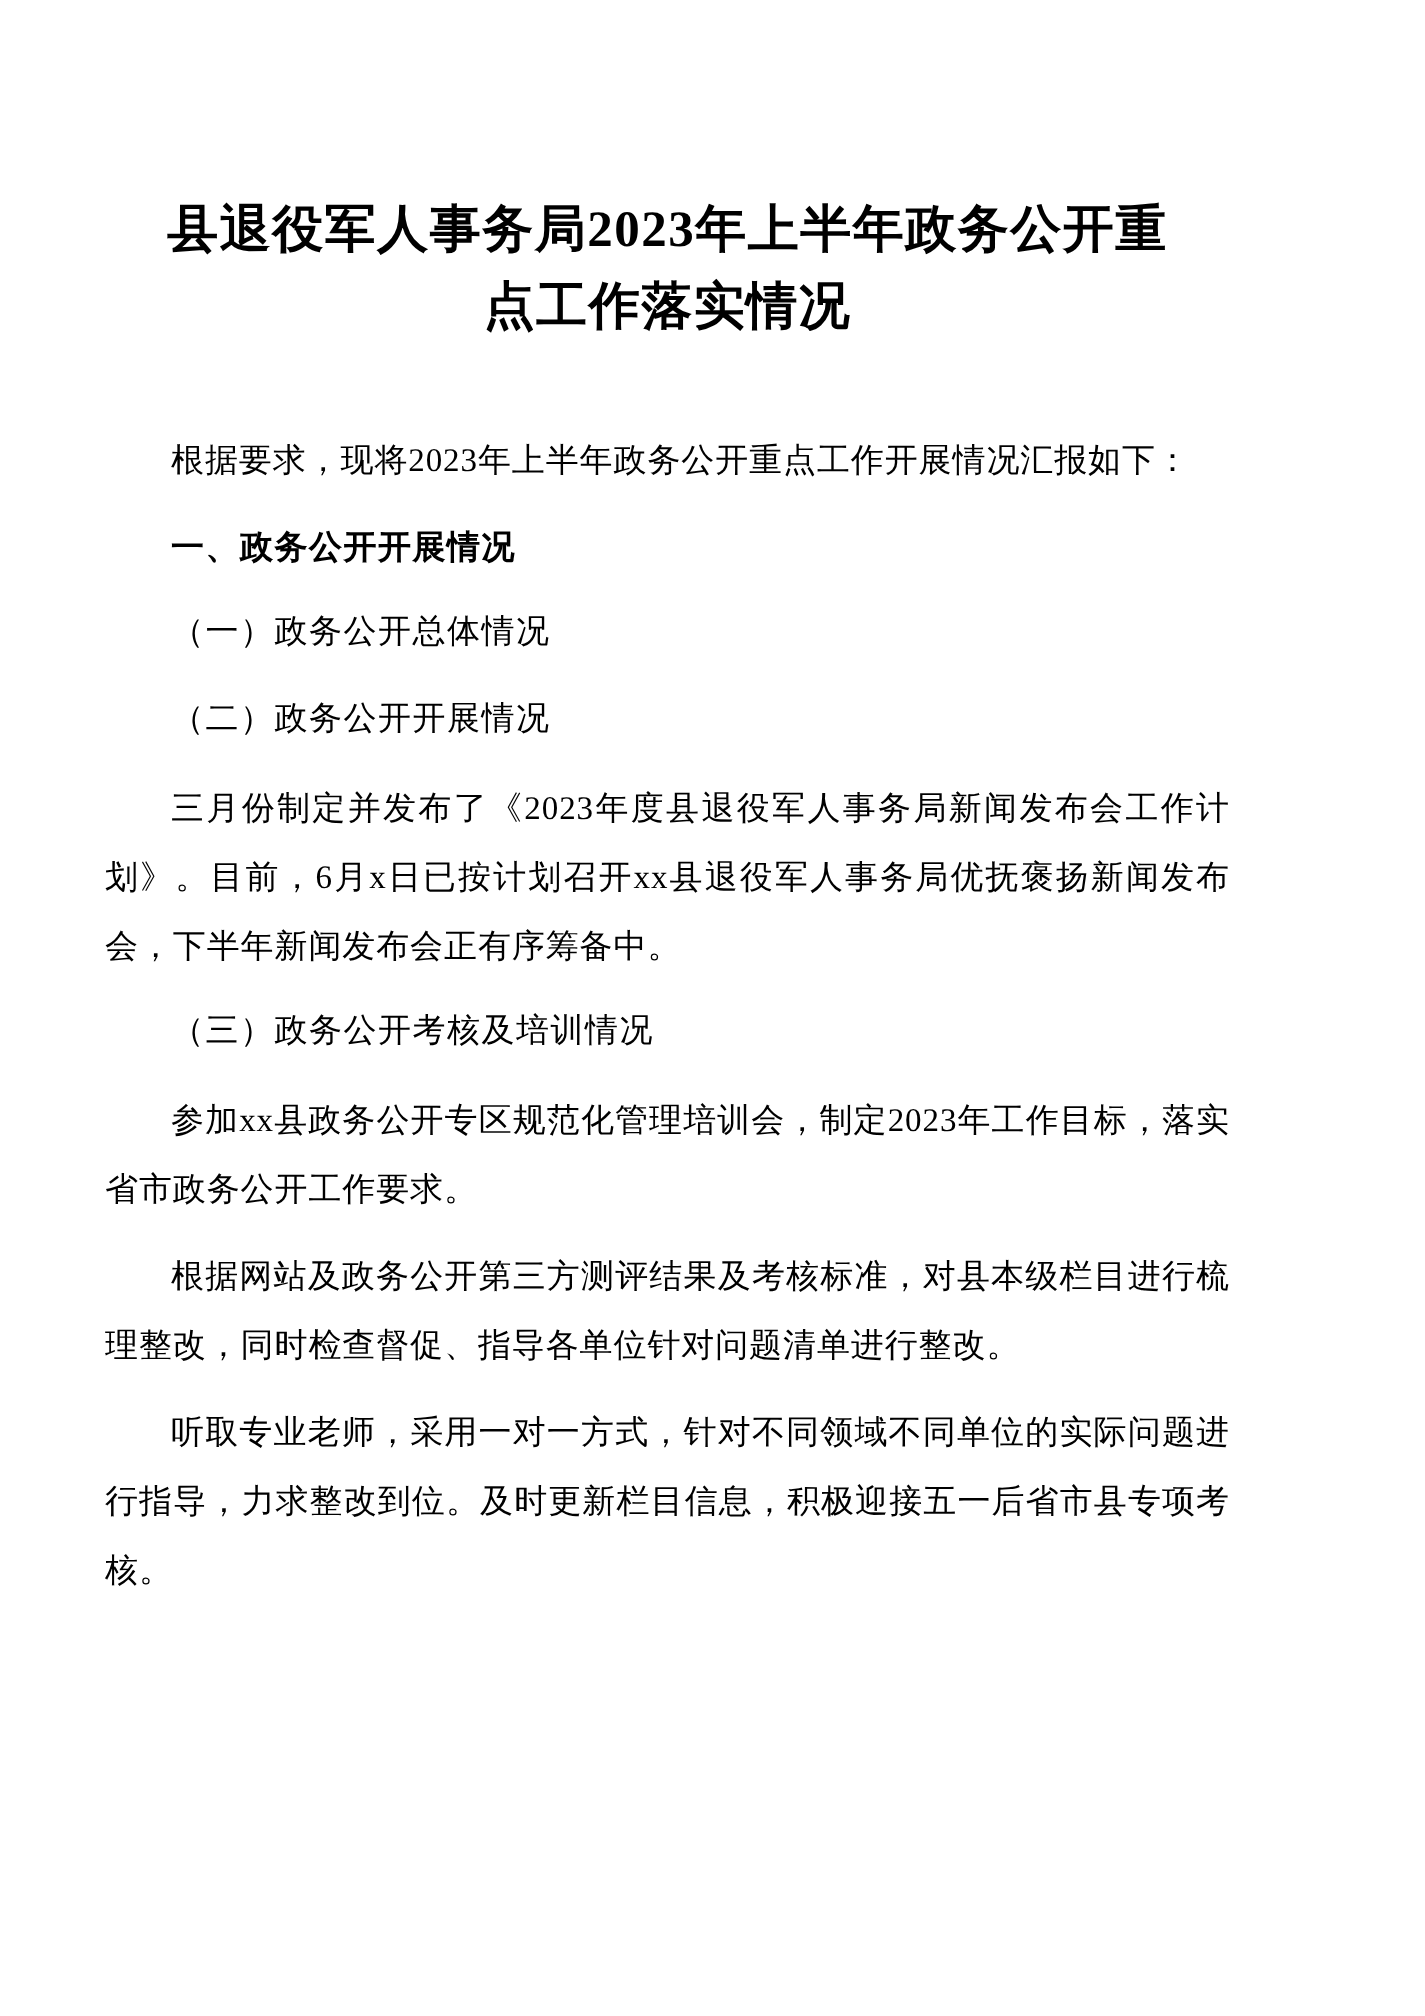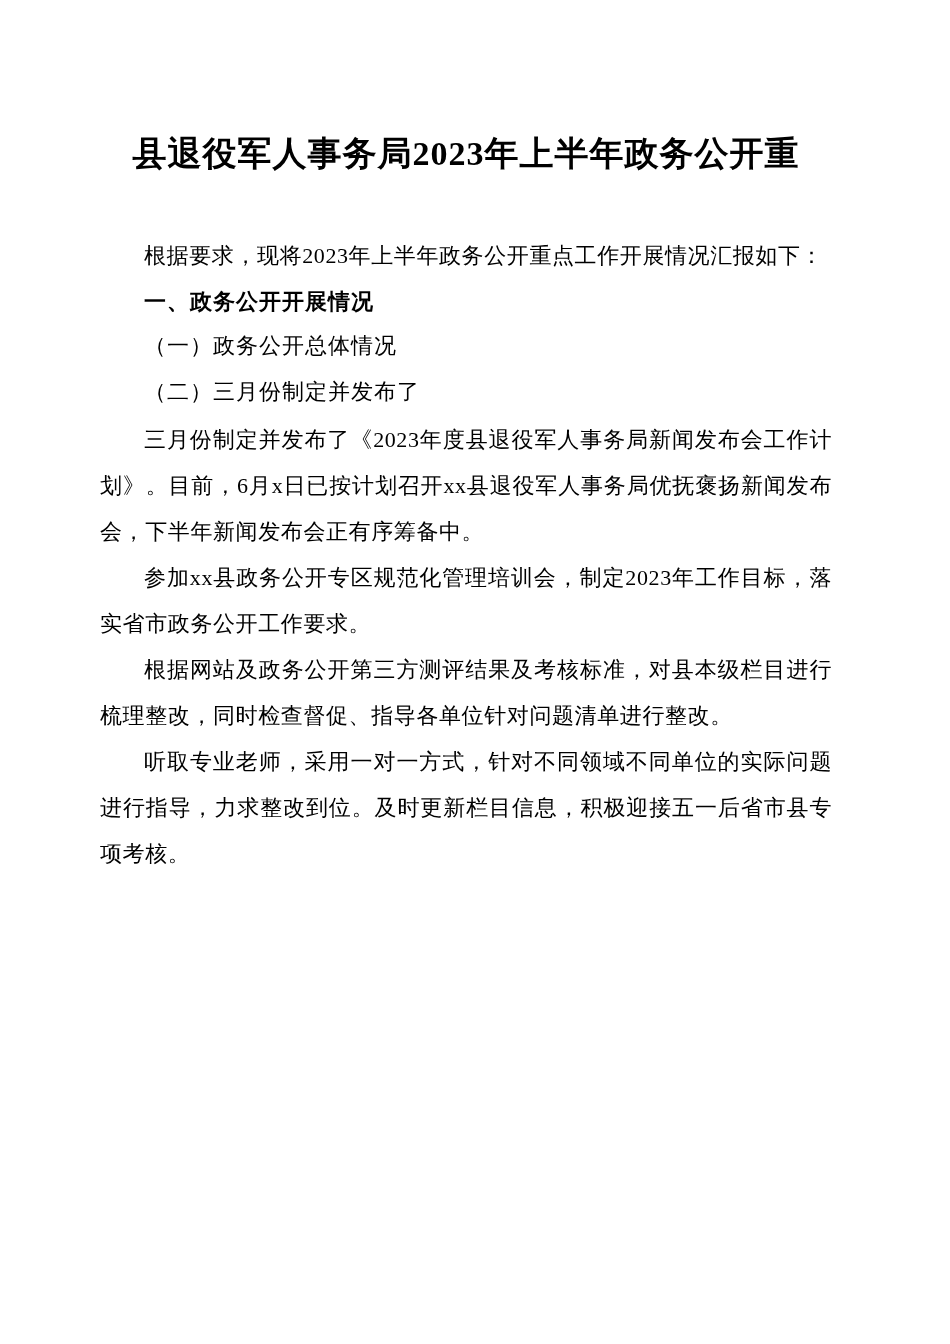--- a/index.html
+++ b/index.html
@@ -10,37 +10,37 @@
   body {
     width: 950px;
     height: 1344px;
     font-family: "Liberation Serif", "DejaVu Serif", serif;
     color: #000000;
   }
   .page {
     box-sizing: border-box;
     width: 950px;
     height: 1344px;
-    padding: 128px 118px 60px 100px;
+    padding: 128px 118px 60px 58px;
     overflow: hidden;
     background: #ffffff;
   }
   .doc-title {
     margin: 0 0 54px 0;
     font-size: 34px;
     font-weight: 700;
     line-height: 51px;
     text-align: center;
     letter-spacing: 1px;
   }
   .doc-title .title-line {
     display: block;
   }
   p.para {
-    margin: 0;
+    margin: 12px;
     font-size: 22px;
     line-height: 46px;
     text-indent: 2em;
     text-align: justify;
     letter-spacing: 0.6px;
     word-break: break-all;
   }
   p.heading-1 {
     font-weight: 700;
     font-family: Liberation Serif, serif;
@@ -51,33 +51,35 @@
     font-family: Liberation Mono, monospace;
   }
 </style>
 </head>
 <body>
 
 <div class="page">
 
   <h1 class="doc-title">
     <span class="title-line">县退役军人事务局2023年上半年政务公开重</span>
+    <span class="title-line">点工作落实情况</span>
   </h1>
 
   <p class="para">根据要求，现将2023年上半年政务公开重点工作开展情况汇报如下：</p>
 
   <p class="para heading-1">一、政务公开开展情况</p>
 
   <p class="para heading-2">（一）政务公开总体情况</p>
 
 
-  <p class="para heading-2">（二）三月份制定并发布了</p>
+  <p class="para heading-2">（二）政务公开开展情况</p>
 
   <p class="para">三月份制定并发布了《2023年度县退役军人事务局新闻发布会工作计划》。目前，6月x日已按计划召开xx县退役军人事务局优抚褒扬新闻发布会，下半年新闻发布会正有序筹备中。</p>
 
+  <p class="para heading-2">（三）政务公开考核及培训情况</p>
 
   <p class="para">参加xx县政务公开专区规范化管理培训会，制定2023年工作目标，落实省市政务公开工作要求。</p>
 
   <p class="para">根据网站及政务公开第三方测评结果及考核标准，对县本级栏目进行梳理整改，同时检查督促、指导各单位针对问题清单进行整改。</p>
 
   <p class="para">听取专业老师，采用一对一方式，针对不同领域不同单位的实际问题进行指导，力求整改到位。及时更新栏目信息，积极迎接五一后省市县专项考核。</p>
 
 </div>
 
 </body></html>

